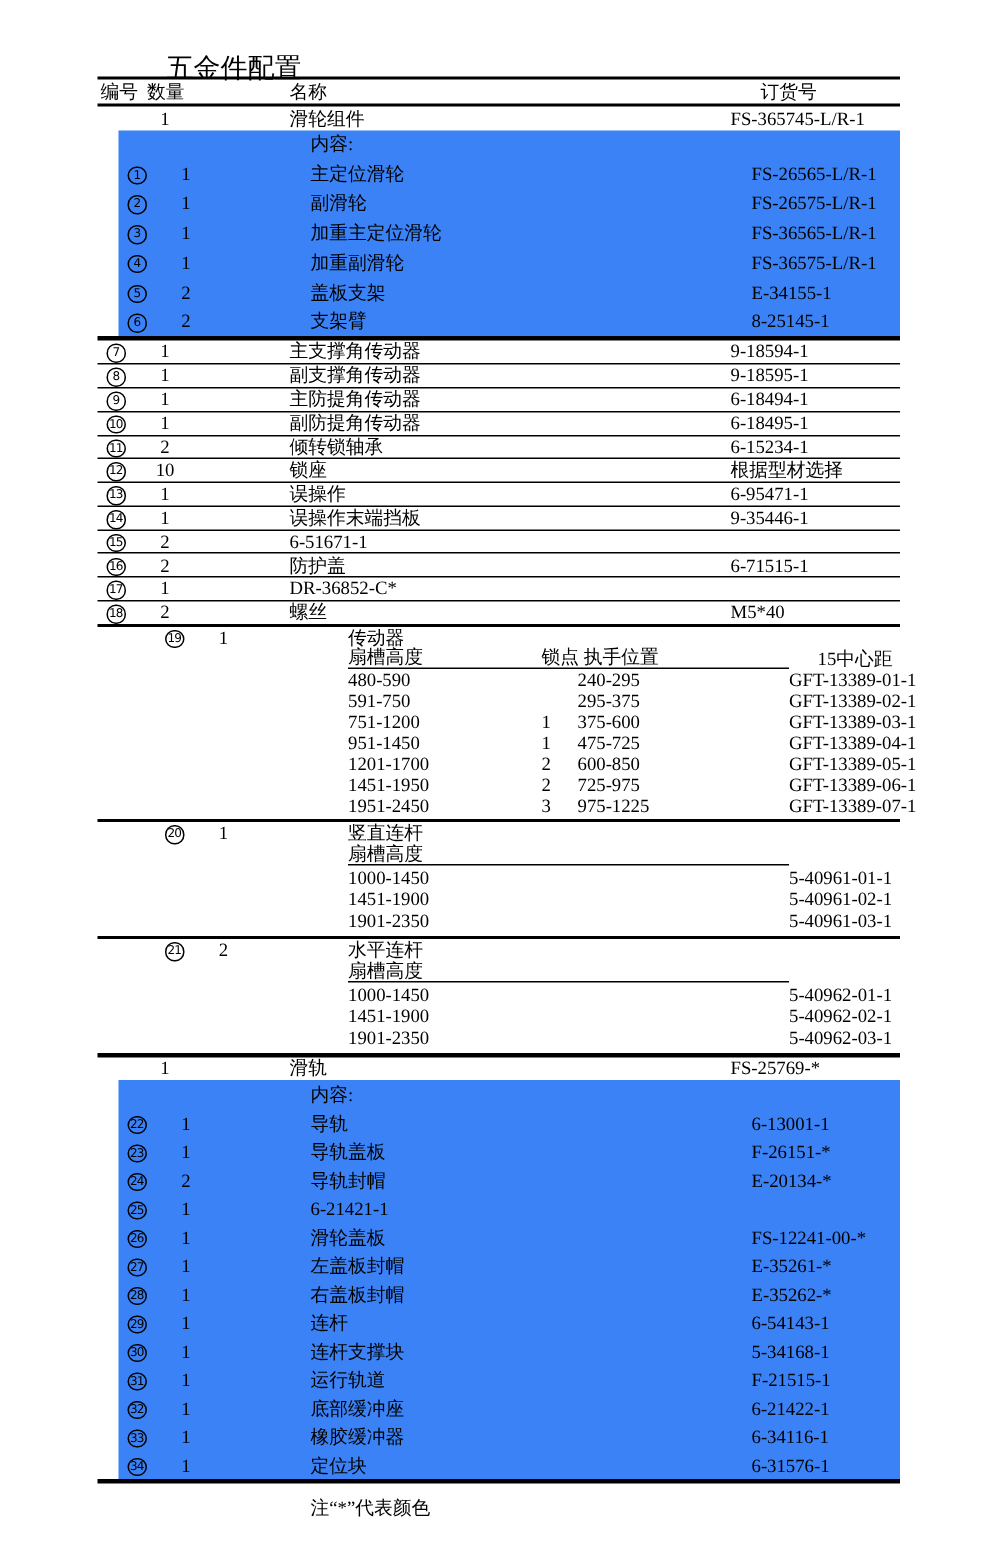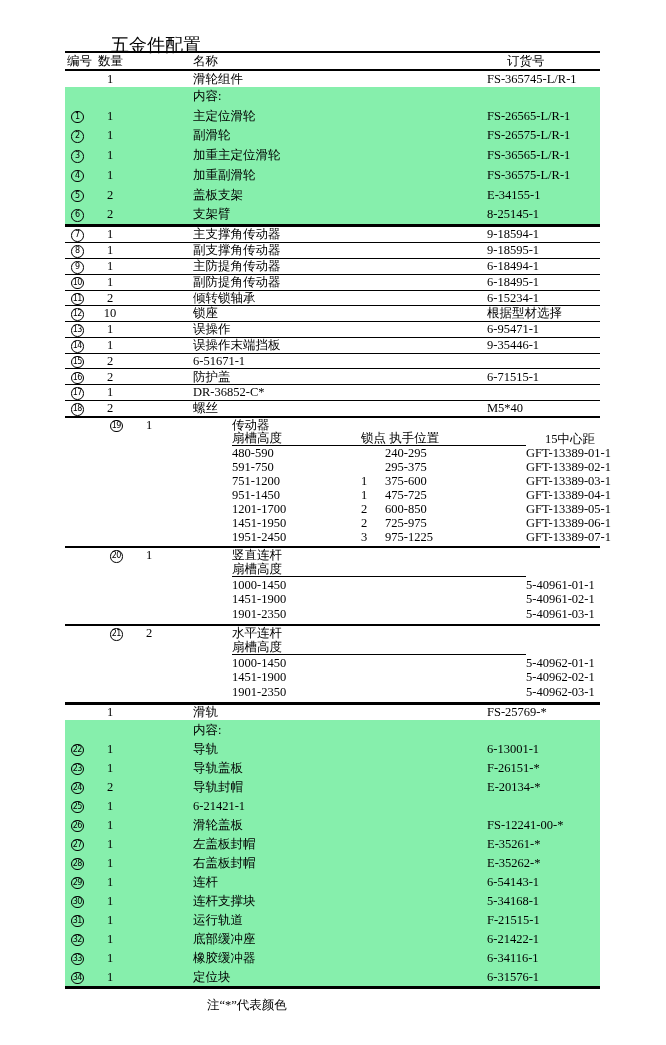--- a/index.html
+++ b/index.html
@@ -9,21 +9,21 @@
   .tbl{position:absolute;left:65px;top:51px;width:535px;border-top:2px solid #000;border-bottom:3px solid #000;}
   .row{display:grid;grid-template-columns:30px 30px 68px 294px 113px;align-items:center;line-height:1;}
   .c{display:block;white-space:nowrap;overflow:visible;}
   .num{padding-left:6px;}
   .qty{text-align:center;}
   .hdr{height:16px;border-bottom:2px solid #000;}
   .hdr .h-num{padding-left:2px;}
   .hdr .h-qty{text-align:left;padding-left:3px;}
   .hdr .h-code{padding-left:20px;}
   .r-plain .row{height:15.5px;}
-  .shade{background:#86efac;}
+  .shade{background:#3b82f6;margin-left:14px;}
   .g1 .row{height:19.7px;}
   .mid{border-top:3px solid #000;}
   .mid .row{height:14.8px;border-bottom:1.5px solid #000;}
   .mid .row:last-child{border-bottom:none;}
   .sec{border-top:2px solid #000;padding-bottom:2px;}
   .sec .row{height:14px;margin-left:39px;}
   .sec.tall .row{height:14.8px;}
   .rail{border-top:3px solid #000;}
   .g2 .row{height:19px;}
   .subhead .uwrap{align-self:stretch;display:flex;align-items:center;border-bottom:1px solid #000;}

